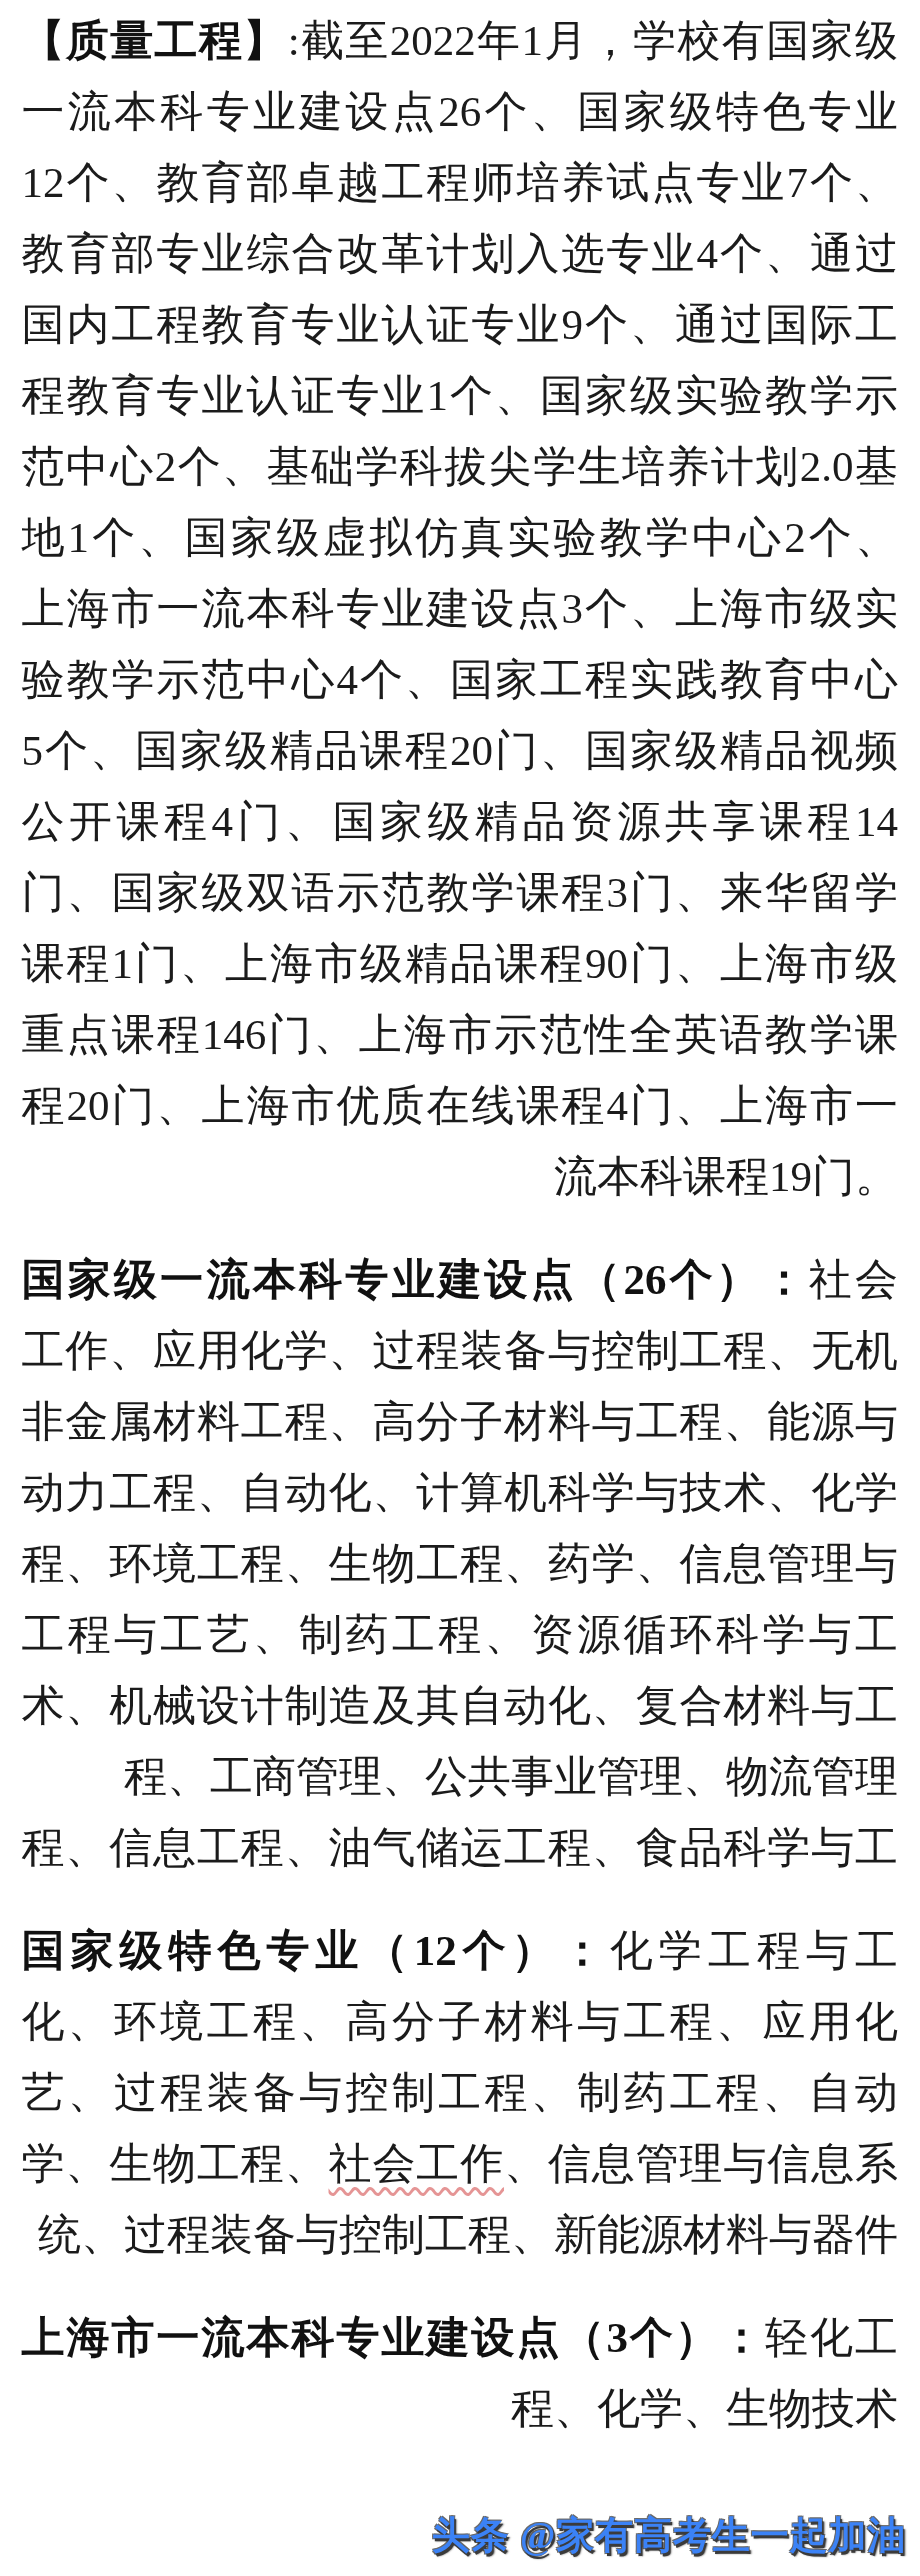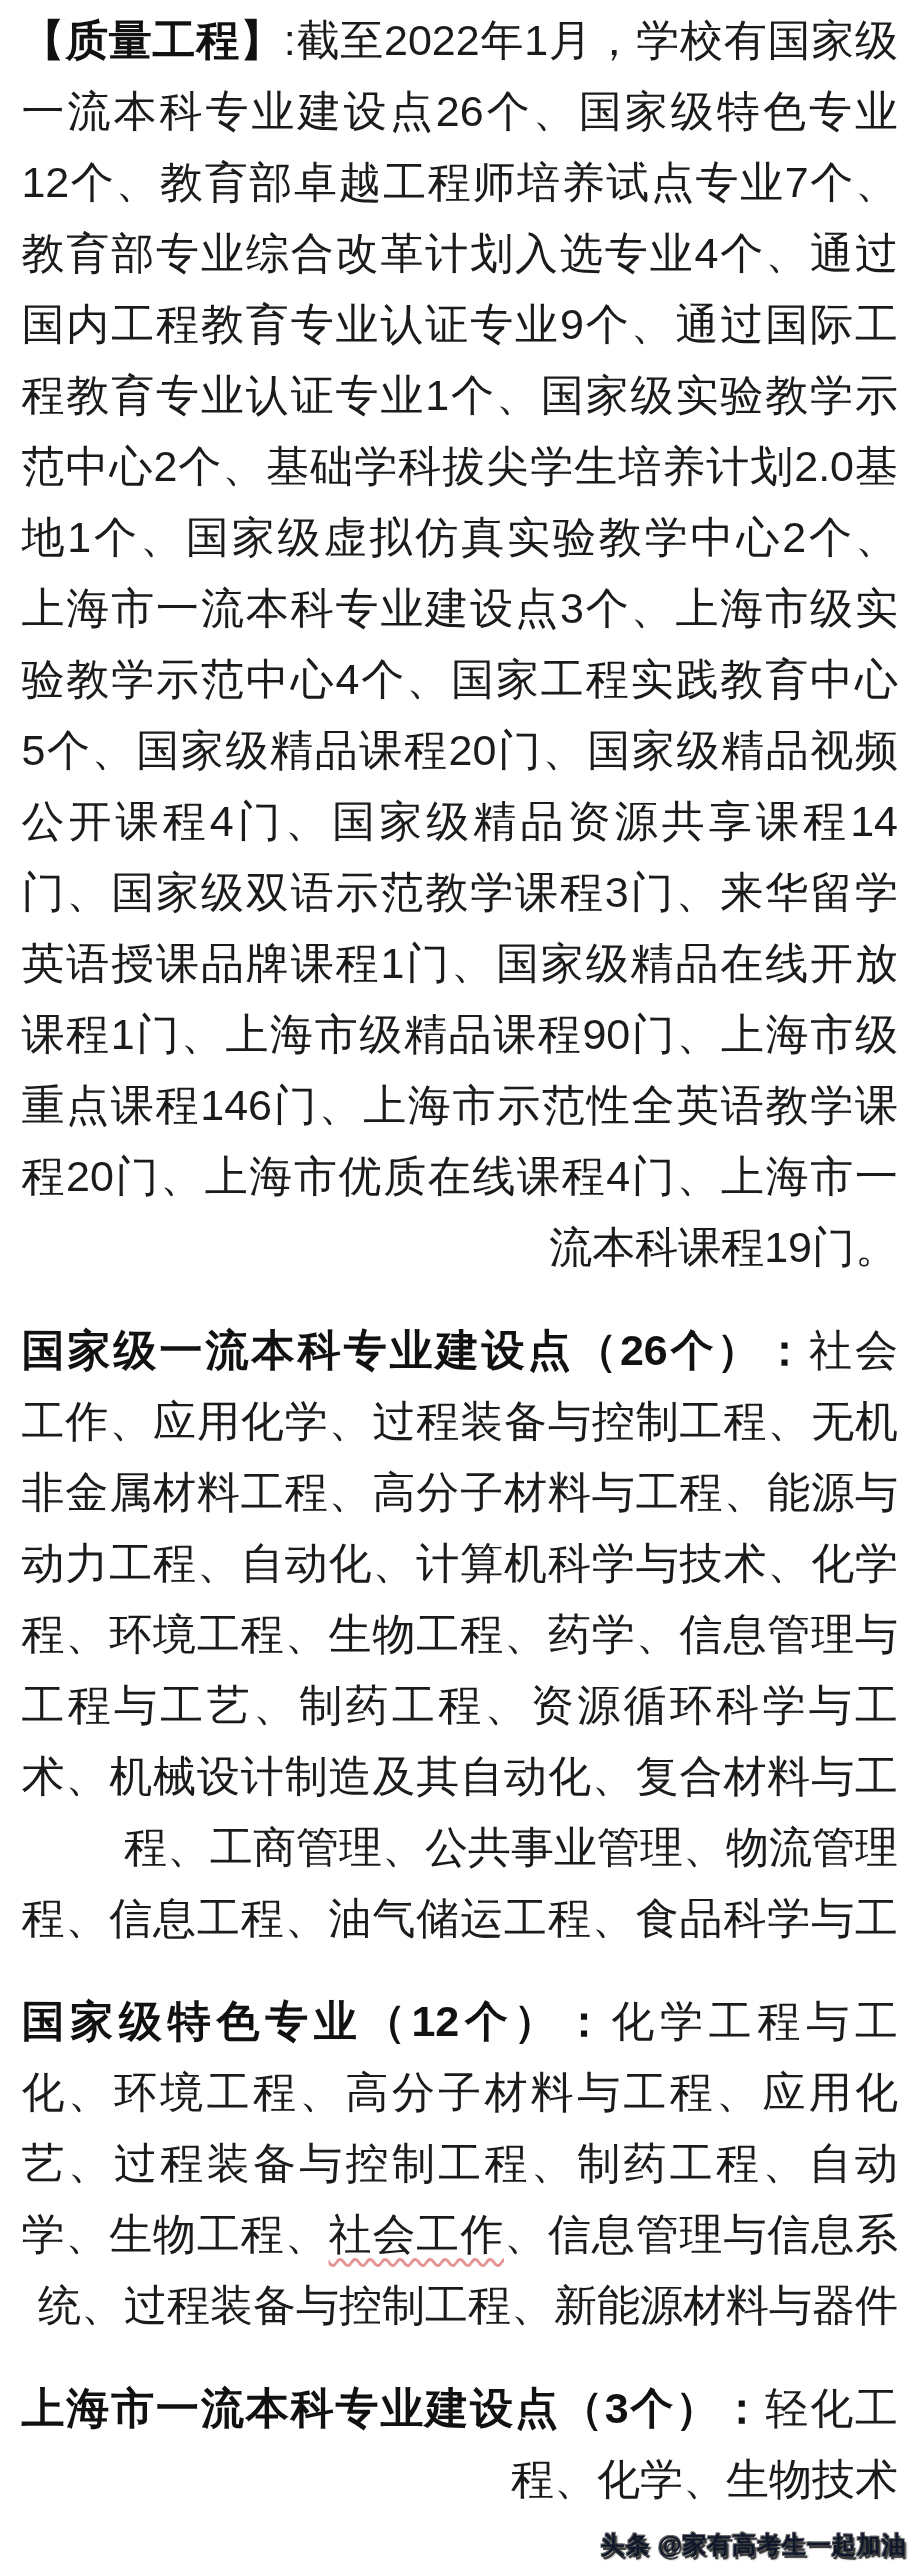--- a/index.html
+++ b/index.html
@@ -2,21 +2,21 @@
 <html style="font-size:13.7px"><head>
 <meta charset="utf-8">
 <style>
   html, body { margin: 0; padding: 0; }
   .page {
     position: relative;
     width: 920px;
     height: 2576px;
     background: #ffffff;
     overflow: hidden;
-    font-family: Liberation Sans, sans-serif;
+    font-family: Liberation Serif, serif;
     color: #1b1b1b;
   }
   .article {
     position: absolute;
     left: 21.4px;
     right: 22px;
     top: 5.1px;
   }
   .para { margin: 0; }
   .para + .para { margin-top: 32px; }
@@ -38,24 +38,24 @@
     text-decoration-line: underline;
     text-decoration-style: wavy;
     text-decoration-color: #e59595;
     text-decoration-thickness: 2.6px;
     text-underline-offset: 9.4px;
   }
   .watermark {
     position: absolute;
     right: 13.7px;
     bottom: 15.4px;
-    font-size: 24px;
+    font-size: 38px;
     font-weight: 700;
     letter-spacing: 0.9px;
-    color: #0f172a;
+    color: #3b82f6;
     text-shadow:
       1.7px 2.6px 0 #3b3b3b,
       2.6px 3.4px 1.7px rgba(0,0,0,0.55),
       -0.9px -0.9px 0 #6a6a6a,
       0.9px -0.9px 0 #6a6a6a,
       -0.9px 0.9px 0 #6a6a6a;
     white-space: nowrap;
   }
 </style>
 </head>
@@ -70,21 +70,20 @@
         <div class="line jfull"><span class="seg-normal">教育部专业综合改革计划入选专业4个、通过</span></div>
         <div class="line jfull"><span class="seg-normal">国内工程教育专业认证专业9个、通过国际工</span></div>
         <div class="line jfull"><span class="seg-normal">程教育专业认证专业1个、国家级实验教学示</span></div>
         <div class="line jfull"><span class="seg-normal">范中心2个、基础学科拔尖学生培养计划2.0基</span></div>
         <div class="line jfull"><span class="seg-normal">地1个、国家级虚拟仿真实验教学中心2个、</span></div>
         <div class="line jfull"><span class="seg-normal">上海市一流本科专业建设点3个、上海市级实</span></div>
         <div class="line jfull"><span class="seg-normal">验教学示范中心4个、国家工程实践教育中心</span></div>
         <div class="line jfull"><span class="seg-normal">5个、国家级精品课程20门、国家级精品视频</span></div>
         <div class="line jfull"><span class="seg-normal">公开课程4门、国家级精品资源共享课程14</span></div>
         <div class="line jfull"><span class="seg-normal">门、国家级双语示范教学课程3门、来华留学</span></div>
-        <div class="line jfull"><span class="seg-normal">英语授课品牌课程1门、国家级精品在线开放</span></div>
         <div class="line jfull"><span class="seg-normal">课程1门、上海市级精品课程90门、上海市级</span></div>
         <div class="line jfull"><span class="seg-normal">重点课程146门、上海市示范性全英语教学课</span></div>
         <div class="line jfull"><span class="seg-normal">程20门、上海市优质在线课程4门、上海市一</span></div>
         <div class="line"><span class="seg-normal">流本科课程19门。</span></div>
       </div>
       <div class="para">
         <div class="line jfull"><span class="seg-bold">国家级一流本科专业建设点（26个）：</span><span class="seg-normal">社会</span></div>
         <div class="line jfull"><span class="seg-normal">工作、应用化学、过程装备与控制工程、无机</span></div>
         <div class="line jfull"><span class="seg-normal">非金属材料工程、高分子材料与工程、能源与</span></div>
         <div class="line jfull"><span class="seg-normal">动力工程、自动化、计算机科学与技术、化学</span></div>

